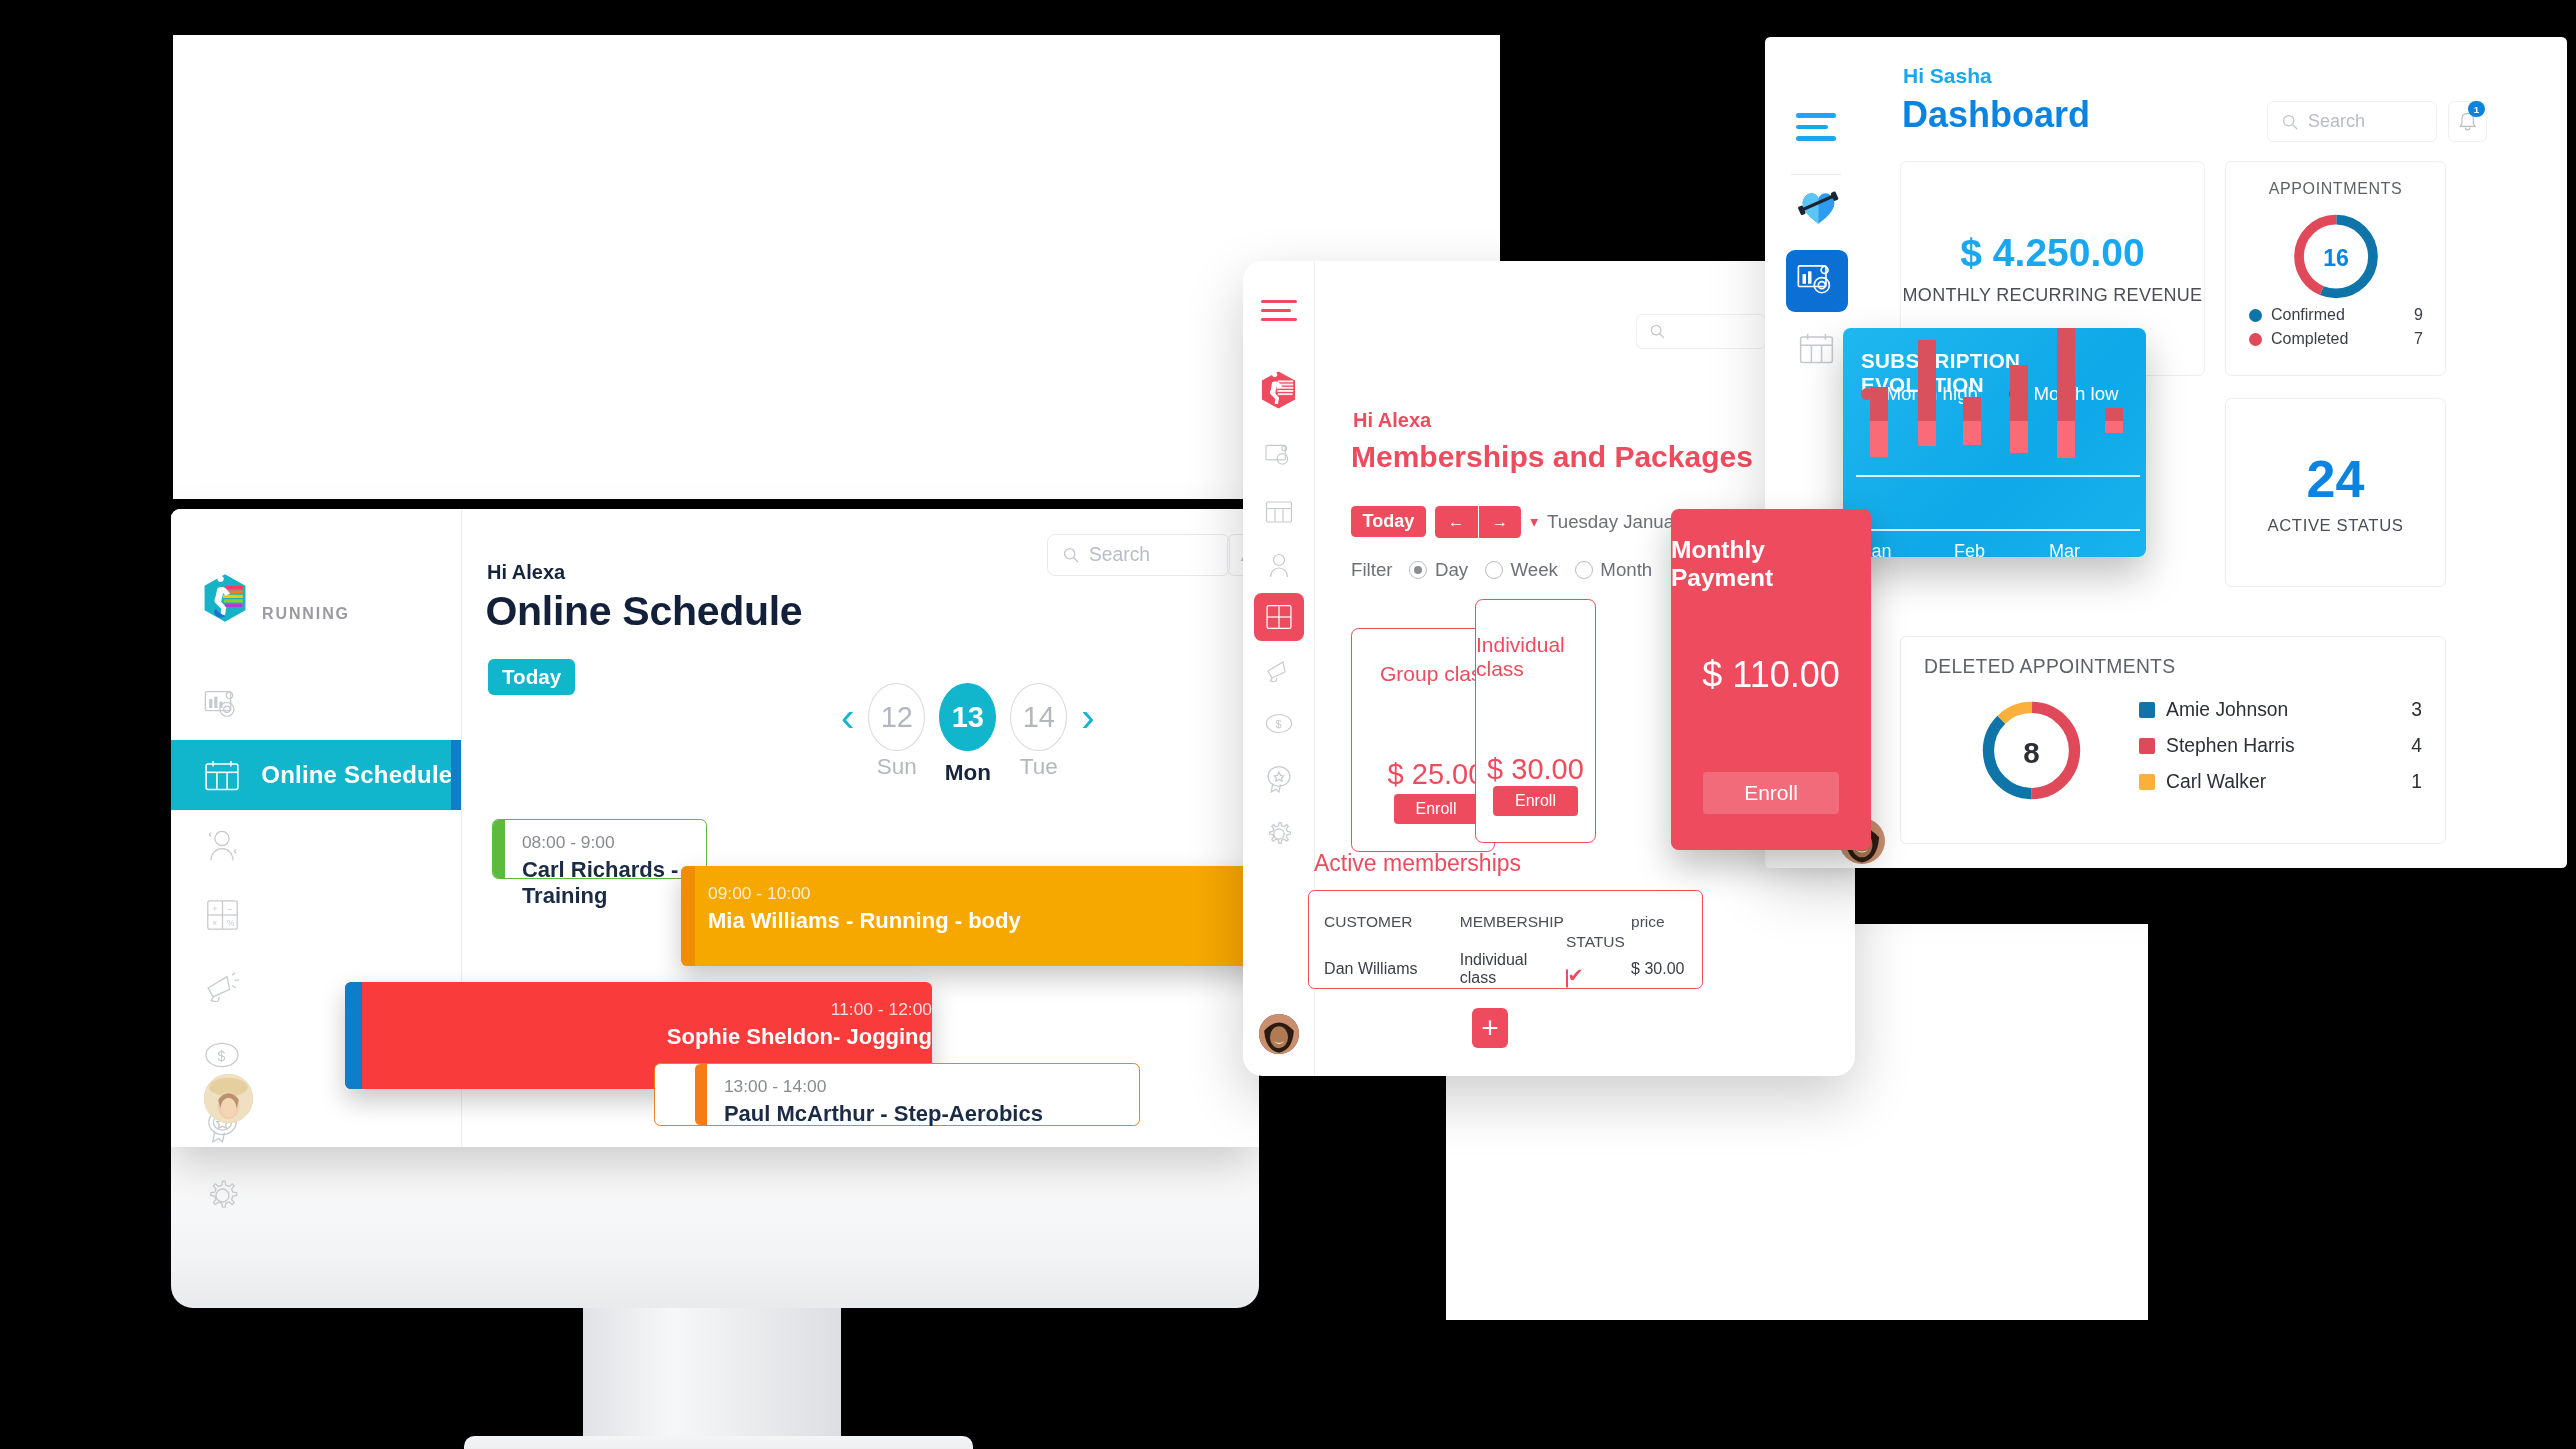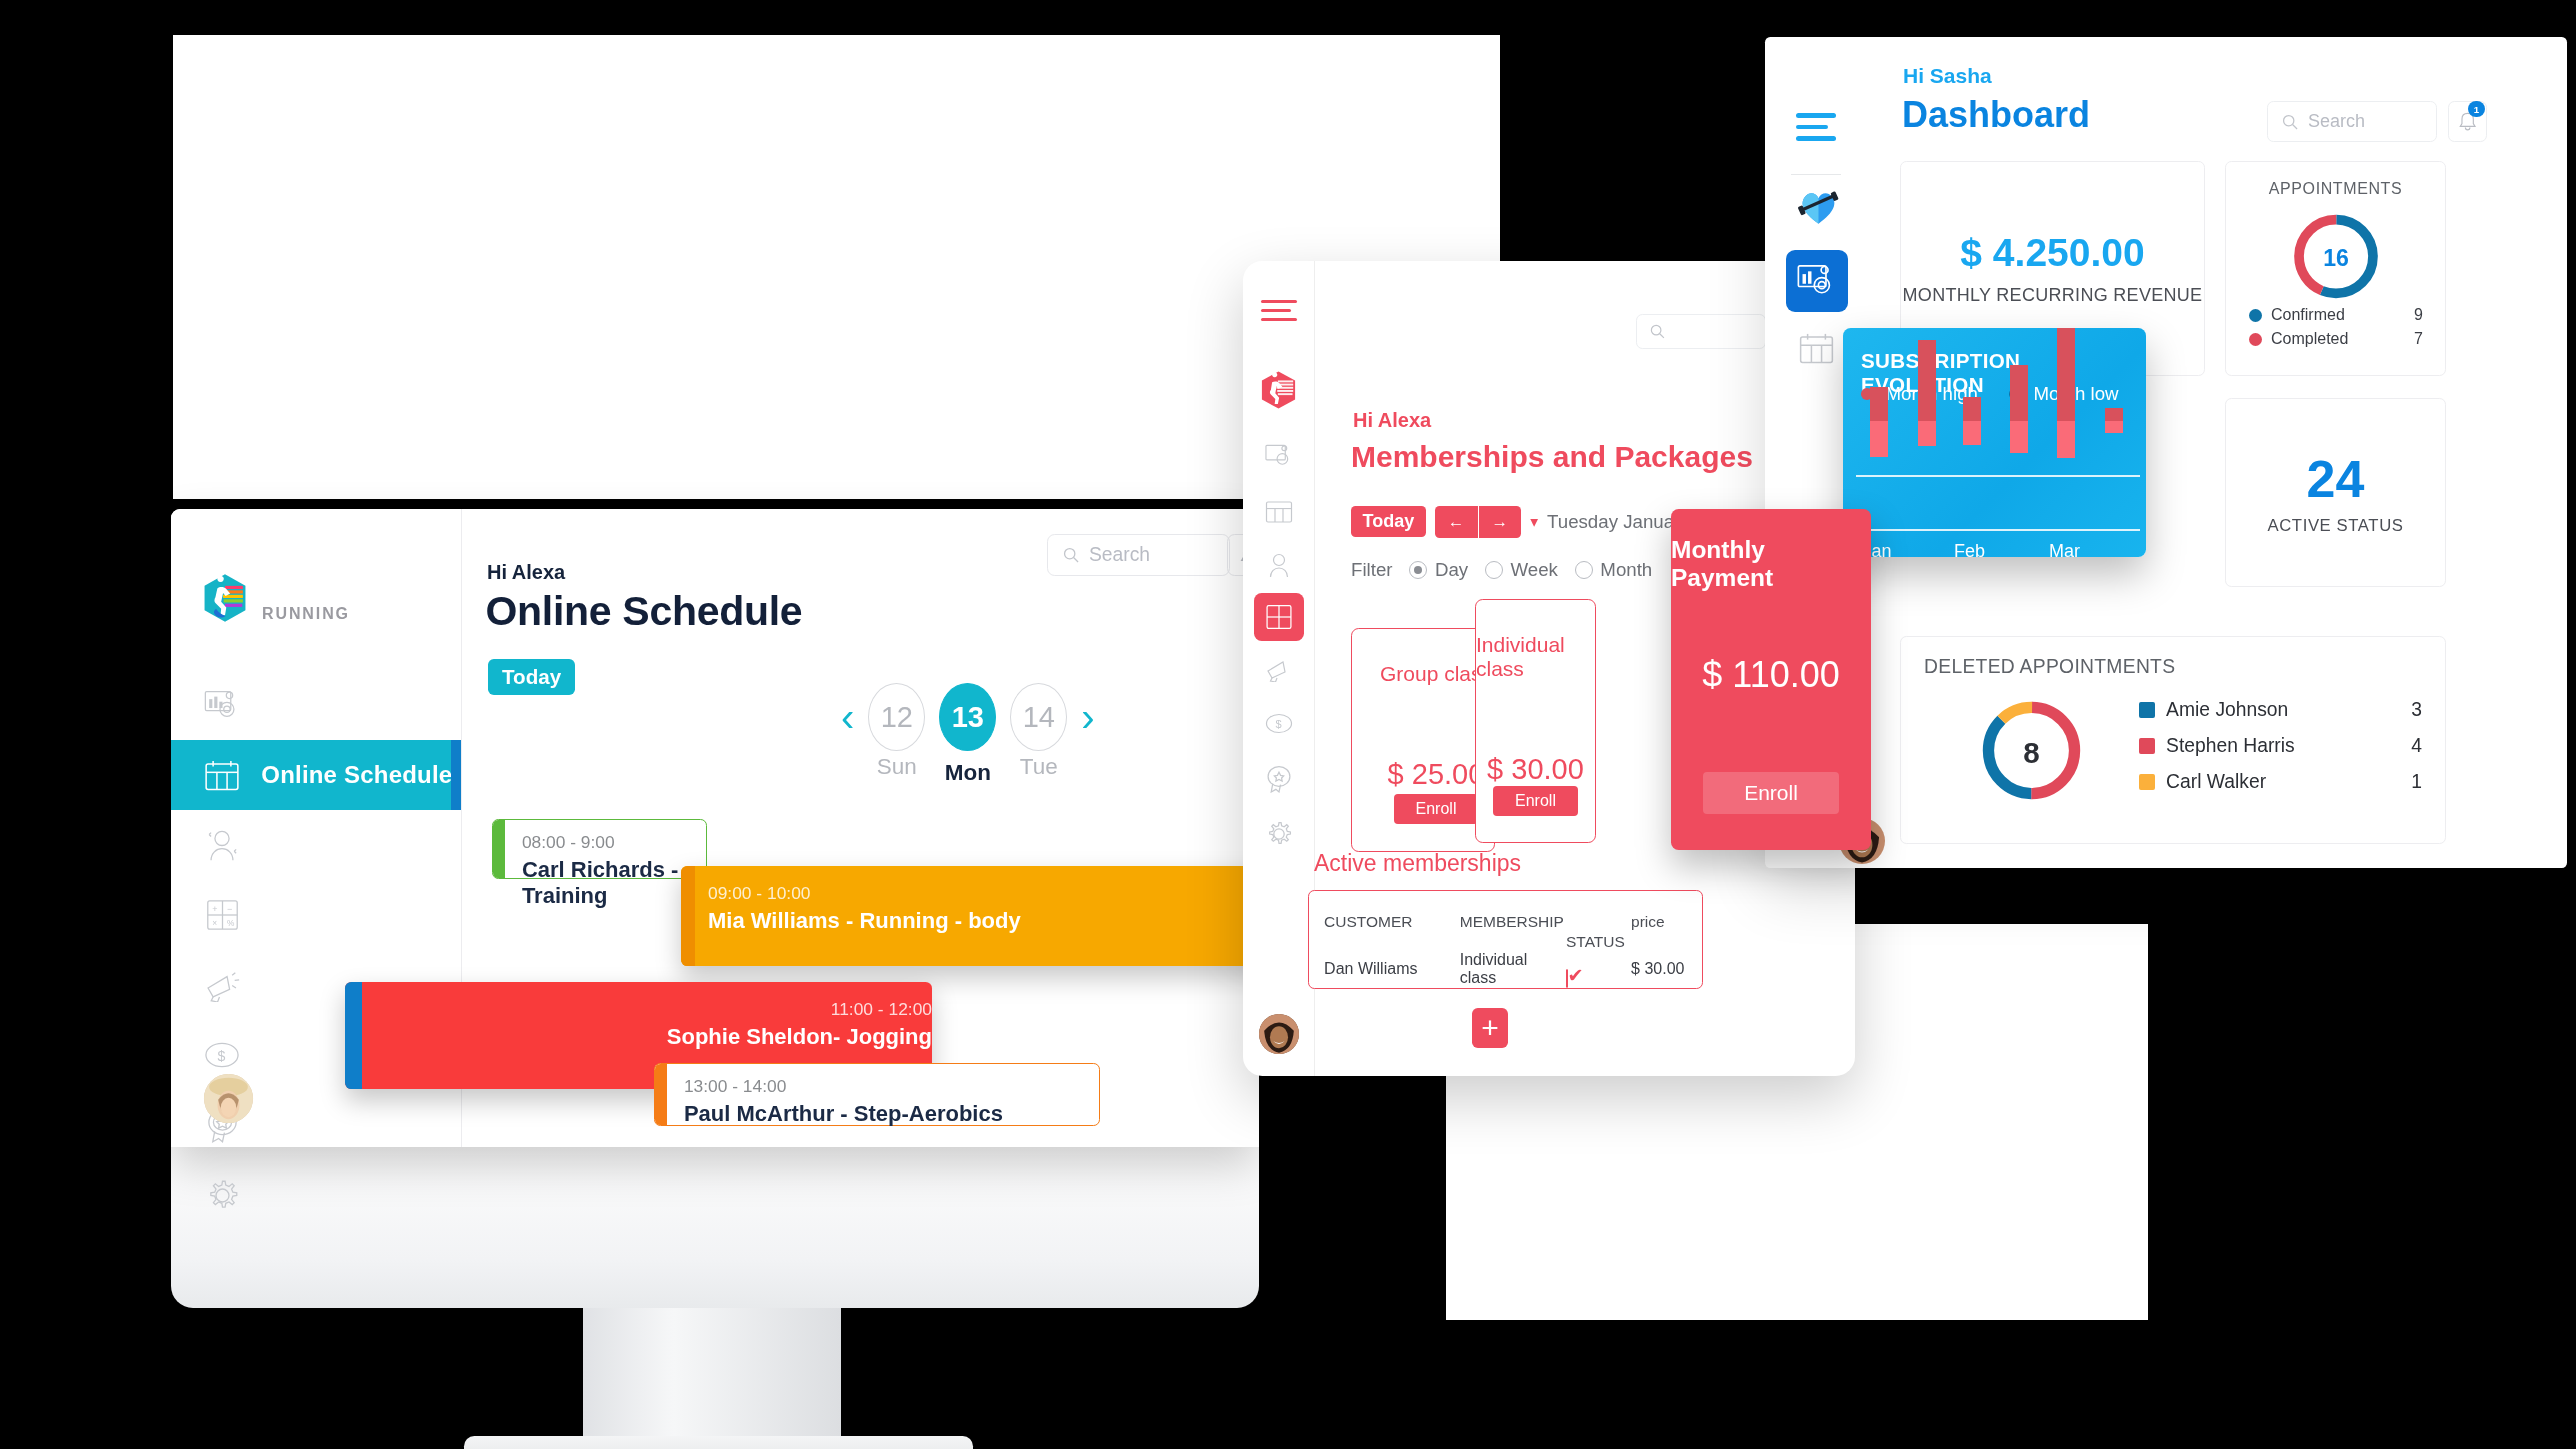--- a/index.html
+++ b/index.html
@@ -383,21 +383,21 @@
     <div class="t">09:00 - 10:00</div>
     <div class="n">Mia Williams - Running - body</div>
   </div>
 
   <div class="ev ev-solid" style="left:345px;top:982px;width:560px;height:71px;background:#f93b3b;text-align:right;">
     <div style="position:absolute;left:0;top:0;width:16.7px;height:100%;background:#0f7ec9;border-radius:6.4px 0 0 6.4px;"></div>
     <div class="t">11:00 - 12:00</div>
     <div class="n">Sophie Sheldon- Jogging</div>
   </div>
 
-  <div class="ev ev-outline" style="left:654px;top:1063px;width:444px;height:61px;border-color:#f57c16;">
+  <div class="ev ev-outline" style="left:654px;top:1063px;width:444px;height:61px;border-color:#f57c16;padding-left:40px;">
     <div class="ev-bar" style="background:#f57c16;"></div>
     <div class="ev-body">
       <div class="t" style="color:#6f7276;">13:00 - 14:00</div>
       <div class="n" style="color:#1b2a45;text-align:right;">Paul McArthur - Step-Aerobics</div>
     </div>
   </div>
 
   <div id="memb">
     <div class="m-side">
       <div class="m-burger">

